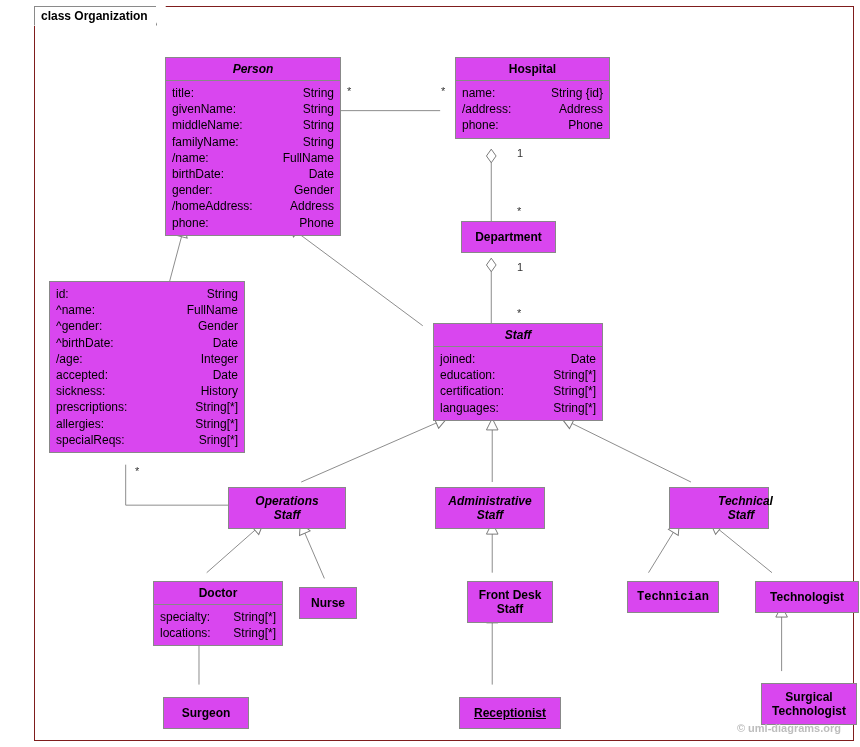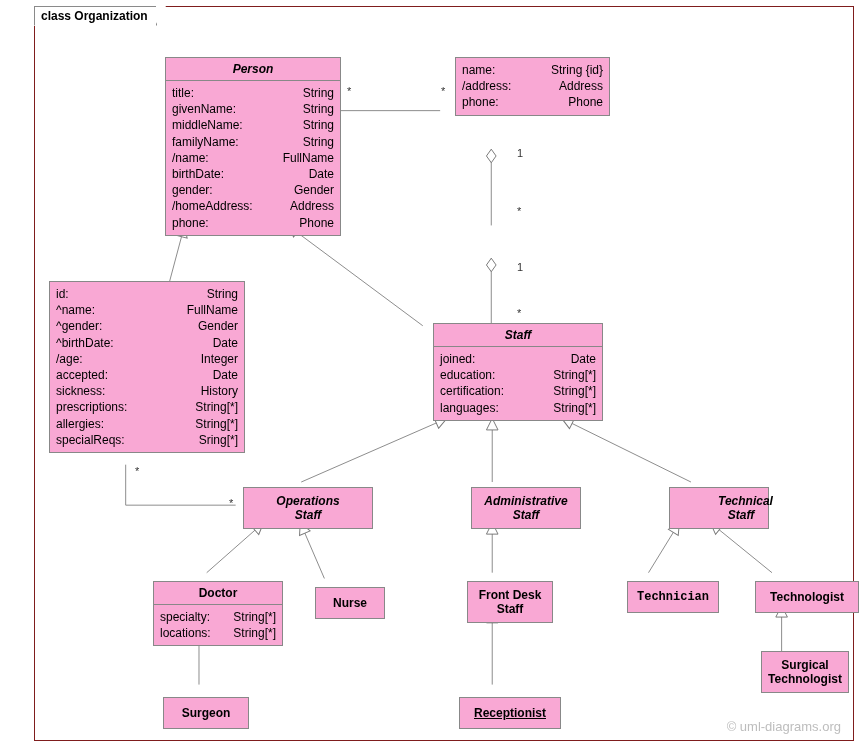--- a/index.html
+++ b/index.html
@@ -44,21 +44,21 @@
     top: -1px;
     width: 0;
     height: 0;
     border-top: 0;
     border-left: 10px solid #fff;
     border-bottom: 18px solid transparent;
   }
   .box {
     position: absolute;
     border: 1px solid #888;
-    background: #f9a8d4;
+    background: #d946ef;
     box-sizing: border-box;
   }
   .box .title {
     text-align: center;
     font-weight: bold;
     font-style: italic;
     padding: 4px 4px;
     border-bottom: 1px solid #888;
   }
   .box .title.noborder { border-bottom: none; }
@@ -77,22 +77,23 @@
     height: 100%;
     pointer-events: none;
   }
   .mult {
     position: absolute;
     font-size: 11px;
     color: #333;
   }
   .credit {
     position: absolute;
-    font-size: 13px;
+    font-size: 11px;
     color: #bdbdbd;
+    font-weight: bold;
   }
 </style>
 </head>
 <body>
 
 <div class="frame">
   <div class="outer">
     <div class="tab"><span>class Organization</span></div>
 
     <svg class="edges" viewBox="0 0 848 735">
@@ -188,36 +189,40 @@
             <span class="v">Address</span>
           </div>
         <div class="row">
             <span class="k">phone:</span>
             <span class="v">Phone</span>
           </div>
       </div>
     </div>
 
     <div class="box" style="left:420px; top:50px; width:155px;">
+      <div class="title plain">Hospital</div>
       <div class="body">
         <div class="row">
             <span class="k">name:</span>
             <span class="v">String {id}</span>
           </div>
         <div class="row">
             <span class="k">/address:</span>
             <span class="v">Address</span>
           </div>
         <div class="row">
             <span class="k">phone:</span>
             <span class="v">Phone</span>
           </div>
       </div>
     </div>
 
+    <div class="box" style="left:426px; top:214px; width:95px;">
+      <div class="title plain" style="border-bottom:none; padding:8px 4px;">Department</div>
+    </div>
 
     <div class="box" style="left:14px; top:274px; width:196px;">
       <div class="body">
         <div class="row">
             <span class="k">id:</span>
             <span class="v">String</span>
           </div>
         <div class="row">
             <span class="k">^name:</span>
             <span class="v">FullName</span>
@@ -272,27 +277,27 @@
             <span class="k">certification:</span>
             <span class="v">String[*]</span>
           </div>
         <div class="row">
             <span class="k">languages:</span>
             <span class="v">String[*]</span>
           </div>
       </div>
     </div>
 
-    <div class="box" style="left:208px; top:480px; width:130px;">
+    <div class="box" style="left:193px; top:480px; width:118px;">
       <div class="title noborder" style="padding:6px 4px;">
         <span>Operations</span><br><span>Staff</span>
       </div>
     </div>
 
-    <div class="box" style="left:436px; top:480px; width:110px;">
+    <div class="box" style="left:400px; top:480px; width:110px;">
       <div class="title noborder" style="padding:6px 4px;">
         <span>Administrative</span><br><span>Staff</span>
       </div>
     </div>
 
     <div class="box" style="left:634px; top:480px; width:100px;padding-left:44px;">
       <div class="title noborder" style="padding:6px 4px;">
         <span>Technical</span><br><span>Staff</span>
       </div>
     </div>
@@ -304,21 +309,21 @@
             <span class="k">specialty:</span>
             <span class="v">String[*]</span>
           </div>
         <div class="row">
             <span class="k">locations:</span>
             <span class="v">String[*]</span>
           </div>
       </div>
     </div>
 
-    <div class="box" style="left:280px; top:580px; width:70px;">
+    <div class="box" style="left:264px; top:580px; width:58px;">
       <div class="title plain noborder" style="padding:8px 4px;">Nurse</div>
     </div>
 
     <div class="box" style="left:432px; top:574px; width:86px;">
       <div class="title plain noborder" style="padding:6px 4px;">
         <span>Front Desk</span><br><span>Staff</span>
       </div>
     </div>
 
     <div class="box" style="left:592px; top:574px; width:92px;">
@@ -330,21 +335,21 @@
     </div>
 
     <div class="box" style="left:128px; top:690px; width:86px;">
       <div class="title plain noborder" style="padding:8px 4px;">Surgeon</div>
     </div>
 
     <div class="box" style="left:424px; top:690px; width:102px;">
       <div class="title plain noborder" style="padding:8px 4px;text-decoration:underline;">Receptionist</div>
     </div>
 
-    <div class="box" style="left:726px; top:644px; width:88px;">
+    <div class="box" style="left:726px; top:676px; width:96px;">
       <div class="title plain noborder" style="padding:6px 4px;">
         <span>Surgical</span><br><span>Technologist</span>
       </div>
     </div>
 
     <div class="credit" style="right:12px; bottom:6px;">© uml-diagrams.org</div>
   </div>
 </div>
 
 </body></html>

